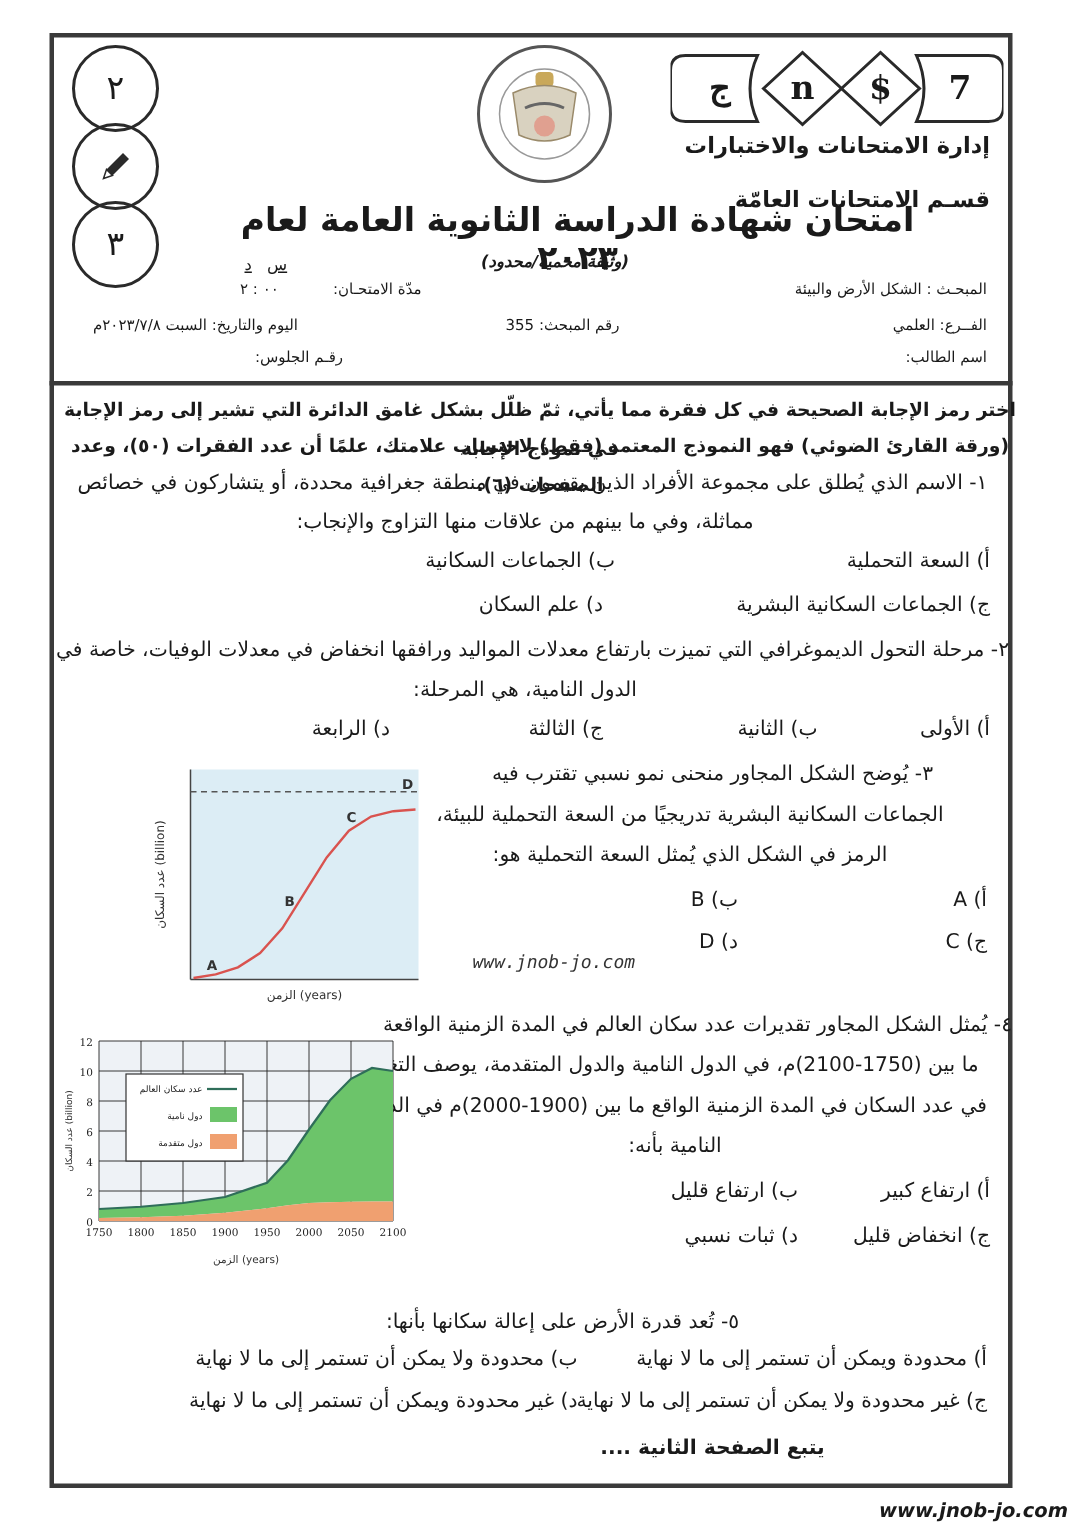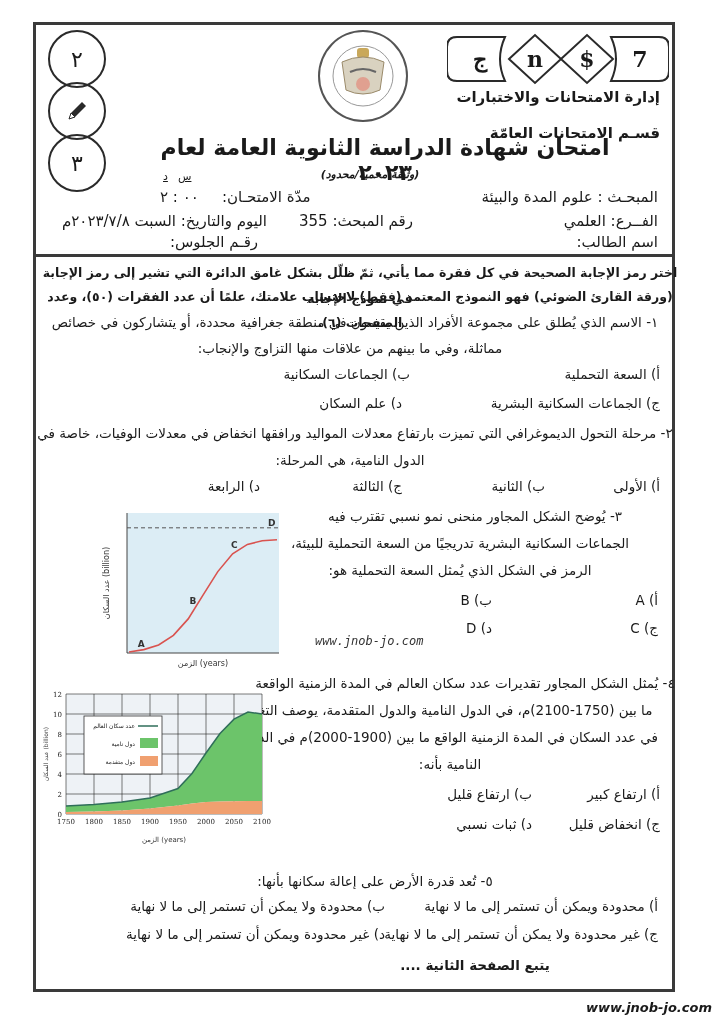--- a/index.html
+++ b/index.html
@@ -23,21 +23,21 @@
 
   
   .emblem { position:absolute; left:318px; top:30px; width:90px; height:92px; border:2px solid #555;
             border-radius:50%; box-sizing:border-box; }
 
   .dept { font-size:15px; font-weight:bold; }
   .exam-title { position:absolute; left:140px; width:490px; top:135px; text-align:center;
                 font-size:22px; font-weight:bold; direction:rtl; }
   .doc-sub { position:absolute; left:200px; width:340px; top:168px; text-align:center; font-size:11px;
              font-weight:bold; direction:rtl;font-style:italic; }
-  .meta { font-size:15px; direction:rtl; }
+  .meta { font-size:10px; direction:rtl; }
 
   .q-text { font-size:13.5px; direction:rtl; text-align:center; line-height:26px; }
   .opt { position:absolute; font-size:13.5px; direction:rtl; white-space:nowrap; }
   .bold { font-weight:bold; }
 
   .watermark { font-family:"DejaVu Sans Mono", monospace; font-size:12px; color:#333; font-style:italic; }
   .footer-url { position:absolute; right:8px; top:1000px; font-size:13px; font-weight:bold; font-style:italic; }
 </style>
 </head>
 <body>
@@ -80,21 +80,21 @@
     <path d="M30 40 Q43 34 56 40" fill="none" stroke="#666" stroke-width="2"></path>
   </svg>
 </div>
 
 <div class="abs rtl dept" style="right:60px;top:88px;">إدارة الامتحانات والاختبارات</div>
 <div class="abs rtl dept" style="right:60px;top:124px;">قسـم الامتحانات العامّة</div>
 
 <div class="exam-title">امتحان شهادة الدراسة الثانوية العامة لعام ٢٠٢٣</div>
 <div class="doc-sub">(وثيقة محمية/محدود)</div>
 
-<div class="abs meta" style="right:62px;top:188px;">المبحـث : علوم المدة والبيئة</div>
+<div class="abs meta" style="right:62px;top:188px;">المبحـث : الشكل الأرض والبيئة</div>
 <div class="abs meta" style="right:62px;top:212px;">الفــرع: العلمي</div>
 <div class="abs meta" style="right:62px;top:233px;">اسم الطالب:</div>
 <div class="abs meta" style="right:307px;top:212px;">رقم المبحث: 355</div>
 
 <div class="abs" style="left:163px;top:170px;font-size:11px;text-decoration:underline;">د</div>
 <div class="abs" style="left:178px;top:170px;font-size:11px;text-decoration:underline;">س</div>
 <div class="abs meta" style="left:222px;top:188px;">مدّة الامتحـان:</div>
 <div class="abs meta" style="left:160px;top:188px;">٠٠ : ٢</div>
 <div class="abs meta" style="left:62px;top:212px;">اليوم والتاريخ: السبت ٢٠٢٣/٧/٨م</div>
 <div class="abs meta" style="left:170px;top:233px;">رقـم الجلوس:</div>

